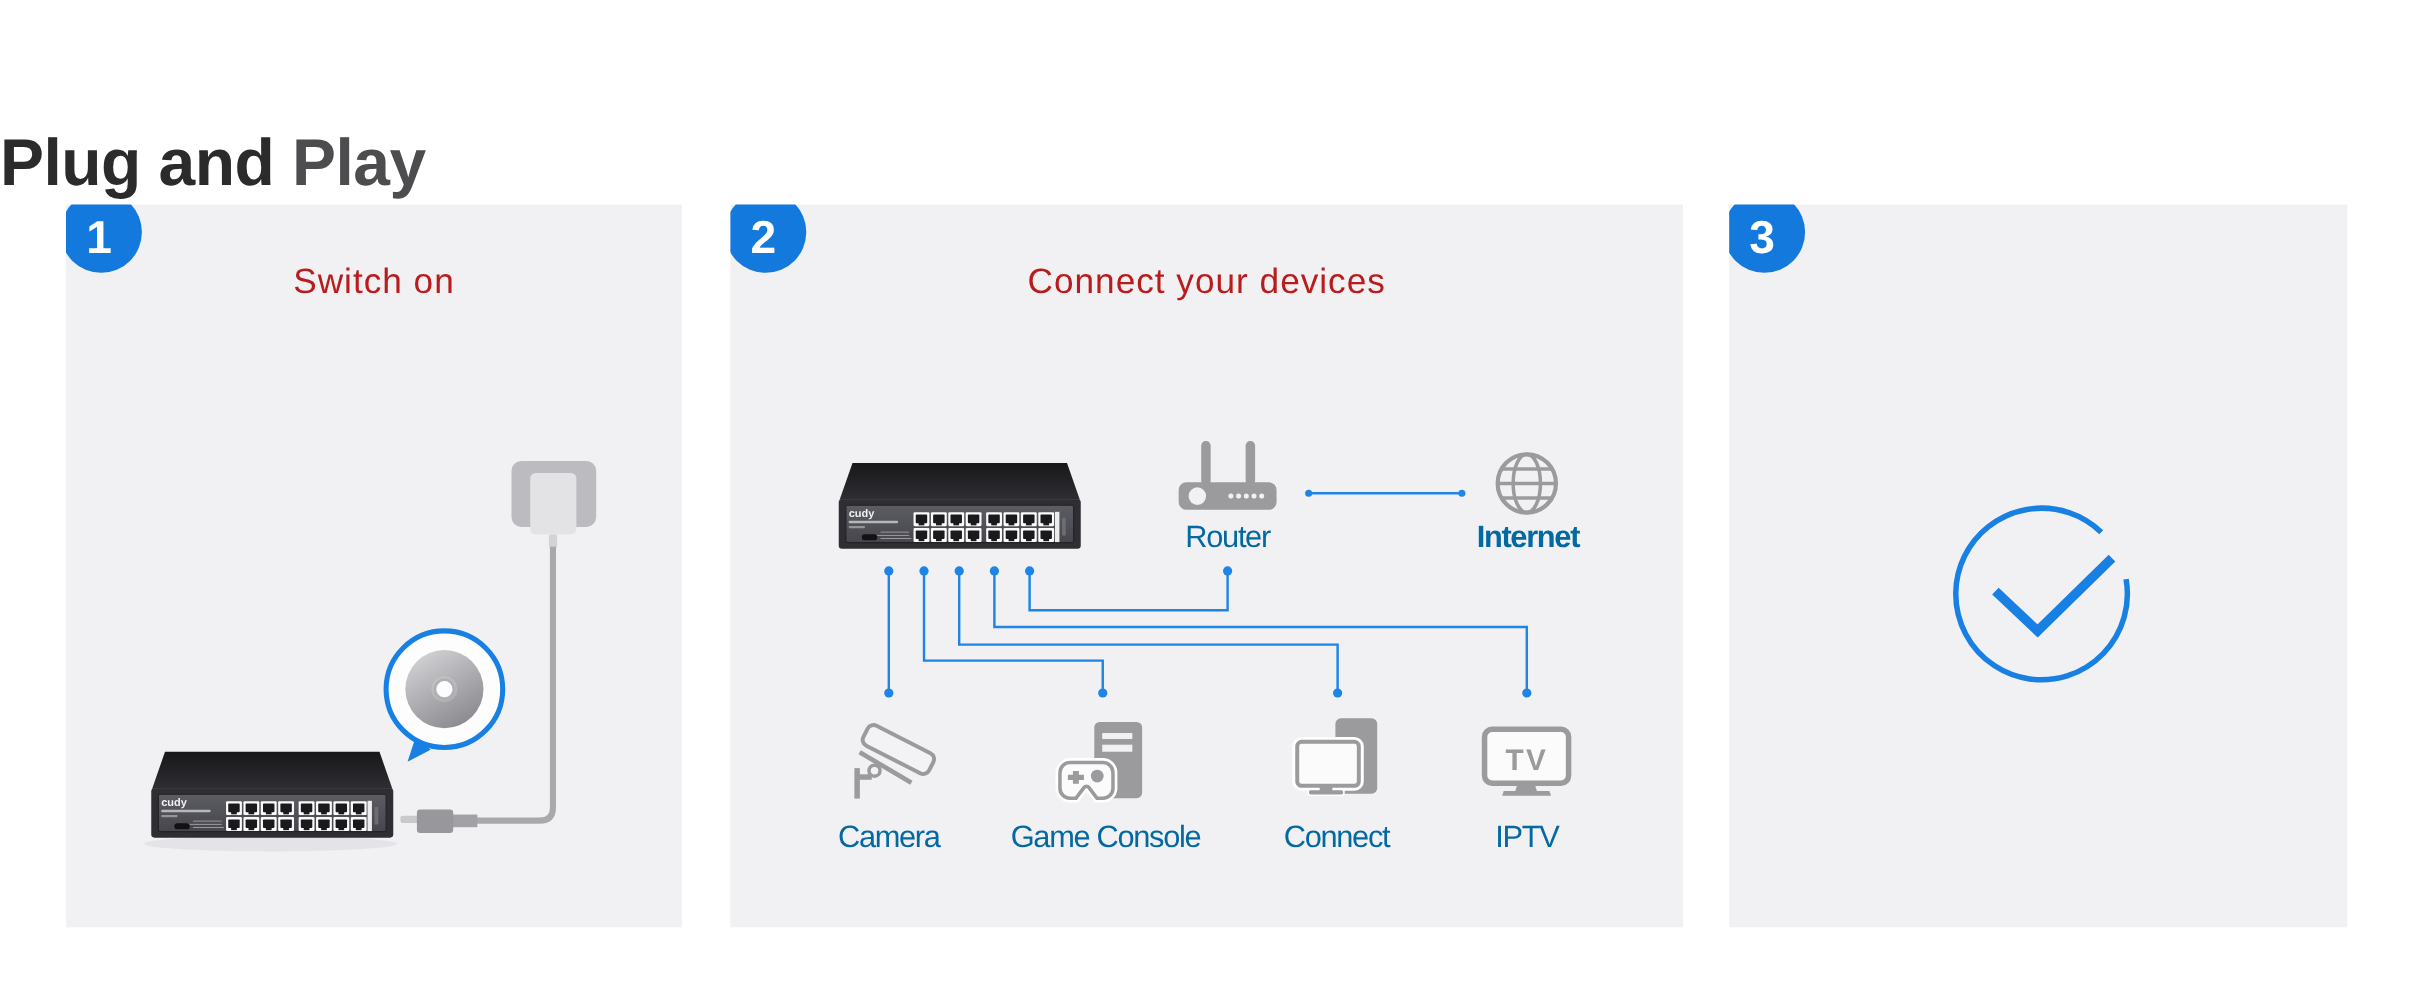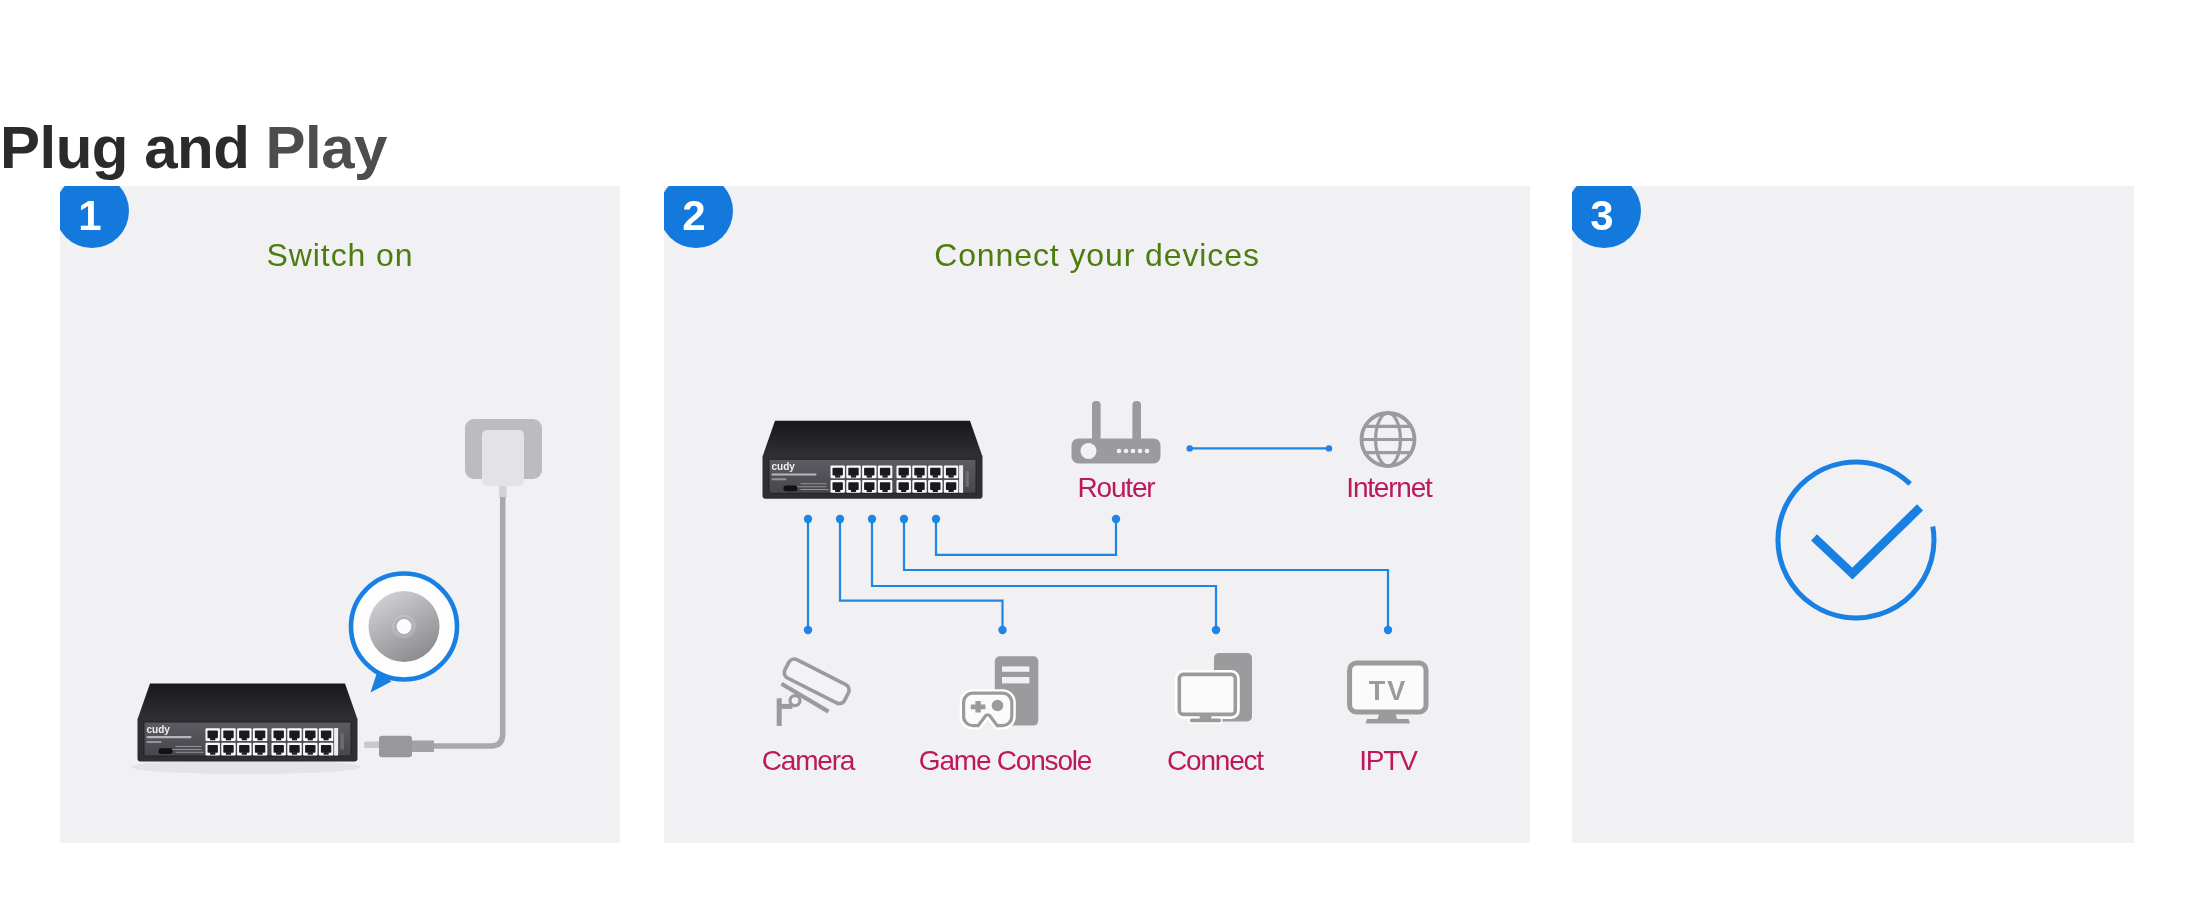--- a/index.html
+++ b/index.html
@@ -3,22 +3,22 @@
 <meta charset="utf-8">
 <style>
   html,body{margin:0;padding:0;}
   body{width:2196px;height:900px;background:#ffffff;font-family:"Liberation Sans",sans-serif;position:relative;overflow:hidden;}
   .panel{position:absolute;top:186px;height:657px;background:#f1f0f3;overflow:hidden;}
   #p1{left:60px;width:560px;}
   #p2{left:664px;width:866px;}
   #p3{left:1572px;width:562px;}
   .badge{position:absolute;left:-5px;top:-12px;width:74px;height:74px;border-radius:50%;background:#1379dd;}
   .badge span{position:absolute;left:0;top:12px;width:70px;text-align:center;color:#fff;font-weight:bold;font-size:42px;line-height:60px;}
-  .cap{position:absolute;top:51px;left:0;width:100%;text-align:center;font-size:32px;color:#4d7c0f;letter-spacing:0.9px;}
-  .lbl{position:absolute;white-space:nowrap;transform:translateX(-50%);font-size:28px;color:#be185d;letter-spacing:-1.2px;}
+  .cap{position:absolute;top:51px;left:0;width:100%;text-align:center;font-size:32px;color:#b91c1c;letter-spacing:0.9px;}
+  .lbl{position:absolute;white-space:nowrap;transform:translateX(-50%);font-size:28px;color:#0369a1;letter-spacing:-1.2px;}
   #title{position:absolute;top:65px;left:0;width:2196px;font-weight:bold;font-size:60px;letter-spacing:-0.5px;margin-top:48px;}
   #title .t1{color:#2b2b2b;} #title .t2{color:#4d4d4f;}
   svg{position:absolute;left:0;top:0;}
   svg text{font-family:"Liberation Sans",sans-serif;}
 </style>
 </head>
 <body>
 <div id="title"><span class="t1">Plug and&nbsp;</span><span class="t2">Play</span></div>
 
 <svg width="0" height="0" style="position:absolute">
@@ -213,21 +213,21 @@
     </g>
 
     <g>
       <rect x="685.6" y="477" width="76.4" height="49" rx="7" fill="#fbfbfc" stroke="#9b9b9e" stroke-width="5"></rect>
       <text x="724" y="514" font-size="27" font-weight="bold" fill="#9b9b9e" text-anchor="middle" letter-spacing="2">TV</text>
       <polygon points="715.8,526 730.9,526 733.2,533 713.5,533" fill="#9b9b9e"></polygon>
       <polygon points="703,533 744.6,533 746,537.4 701.6,537.4" fill="#9b9b9e"></polygon>
     </g>
   </svg>
   <span class="lbl" style="left:452px;top:286px;">Router</span>
-  <span class="lbl" style="left:725px;top:286px;">Internet</span>
+  <span class="lbl" style="left:725px;top:286px;font-weight:bold;">Internet</span>
   <span class="lbl" style="left:144px;top:559px;">Camera</span>
   <span class="lbl" style="left:341px;top:559px;">Game Console</span>
   <span class="lbl" style="left:551px;top:559px;">Connect</span>
   <span class="lbl" style="left:724px;top:559px;">IPTV</span>
 </div>
 
 <div class="panel" id="p3">
   <div class="badge">
       <span>3</span>
     </div>

